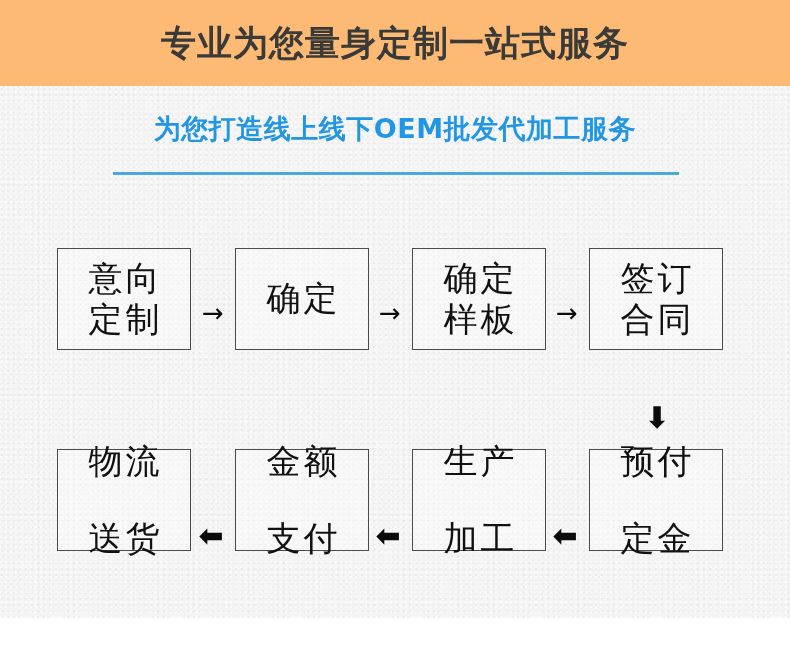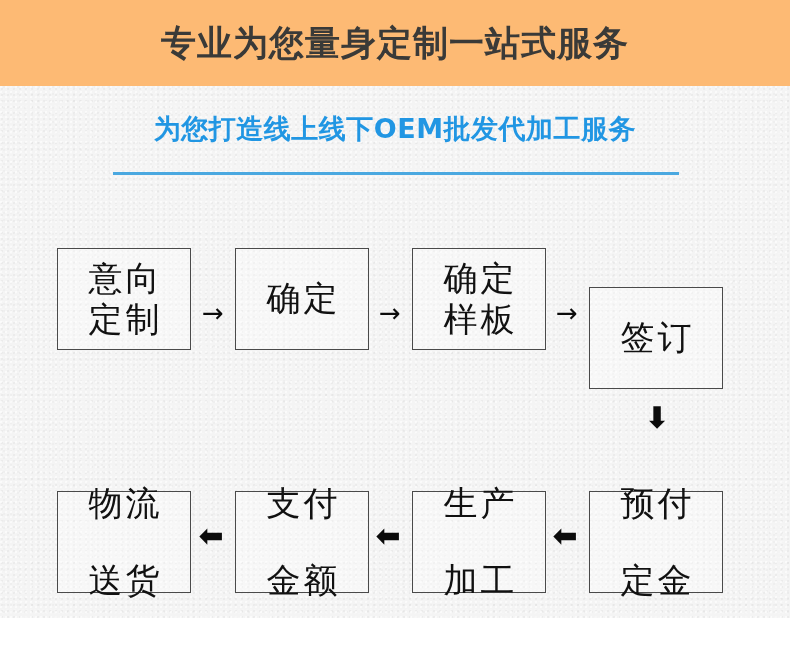--- a/index.html
+++ b/index.html
@@ -134,31 +134,31 @@
     font-size: 30px;
     width: 42px;
     font-weight: bold;
   }
 
   
   .row-top .node { top: 248px; }
   .n1 { left: 57px; }
   .n2 { left: 235px; }
   .n3 { left: 412px; }
-  .n4 { left: 589px; margin-top: 39px; }
+  .n4 { left: 589px; }
 
   .a1 { left: 192px; top: 300px; }
   .a2 { left: 369px; top: 300px; }
   .a3 { left: 546px; top: 300px; }
 
   
   .a-down { left: 636px; top: 403px; }
 
   
-  .row-bot .node { top: 491px; gap: 35px; }
+  .row-bot .node { top: 449px; gap: 35px; }
   .n5 { left: 57px; }
   .n6 { left: 235px; }
   .n7 { left: 412px; }
   .n8 { left: 589px; }
 
   .a4 { left: 190px; top: 521px; }
   .a5 { left: 367px; top: 521px; }
   .a6 { left: 544px; top: 521px; }
 </style>
 </head>
@@ -195,36 +195,37 @@
 
       <div class="node n3">
         <div class="node-line">确定</div>
         <div class="node-line">样板</div>
       </div>
 
       <div class="arrow arrow-right a3">→</div>
 
       <div class="node n4">
         <div class="node-line">签订</div>
+        <div class="node-line">合同</div>
       </div>
     </div>
 
     <div class="arrow arrow-down a-down">⬇</div>
 
     <div class="row-bot">
       <div class="node n5">
         <div class="node-line">物流</div>
         <div class="node-line">送货</div>
       </div>
 
       <div class="arrow arrow-left a4">⬅</div>
 
       <div class="node n6">
+        <div class="node-line">金额</div>
         <div class="node-line">支付</div>
-        <div class="node-line">金额</div>
       </div>
 
       <div class="arrow arrow-left a5">⬅</div>
 
       <div class="node n7">
         <div class="node-line">生产</div>
         <div class="node-line">加工</div>
       </div>
 
       <div class="arrow arrow-left a6">⬅</div>

